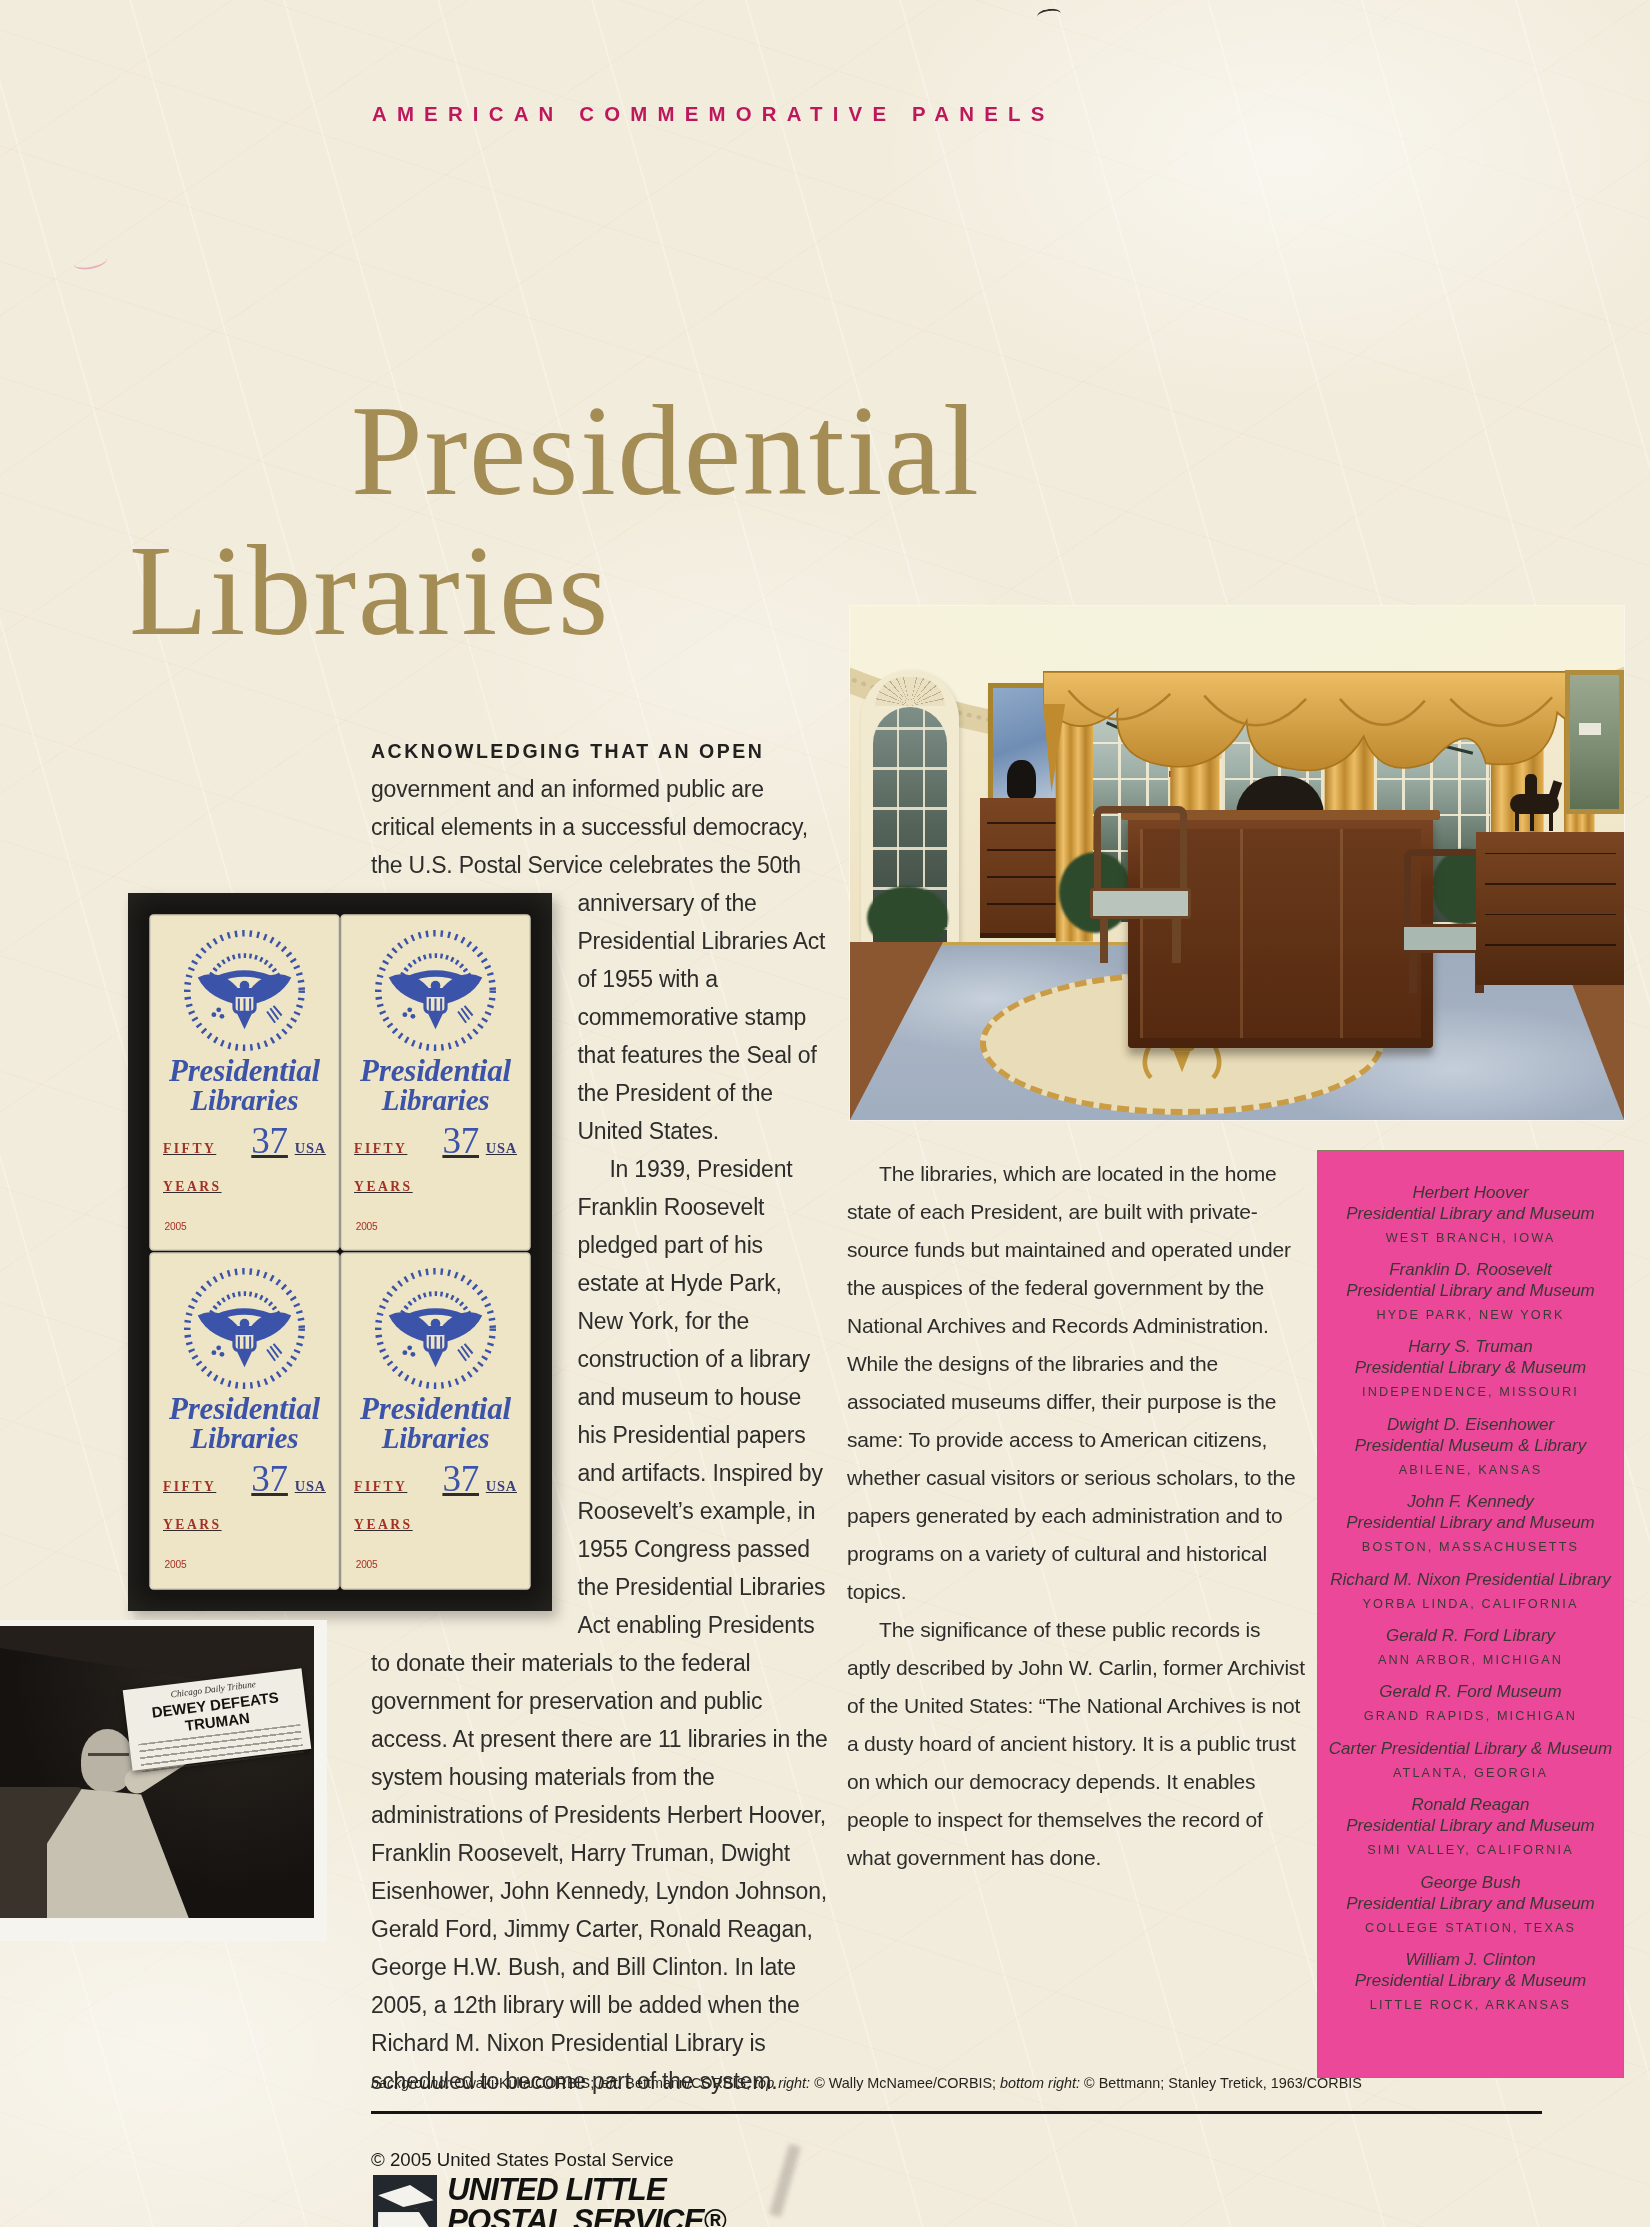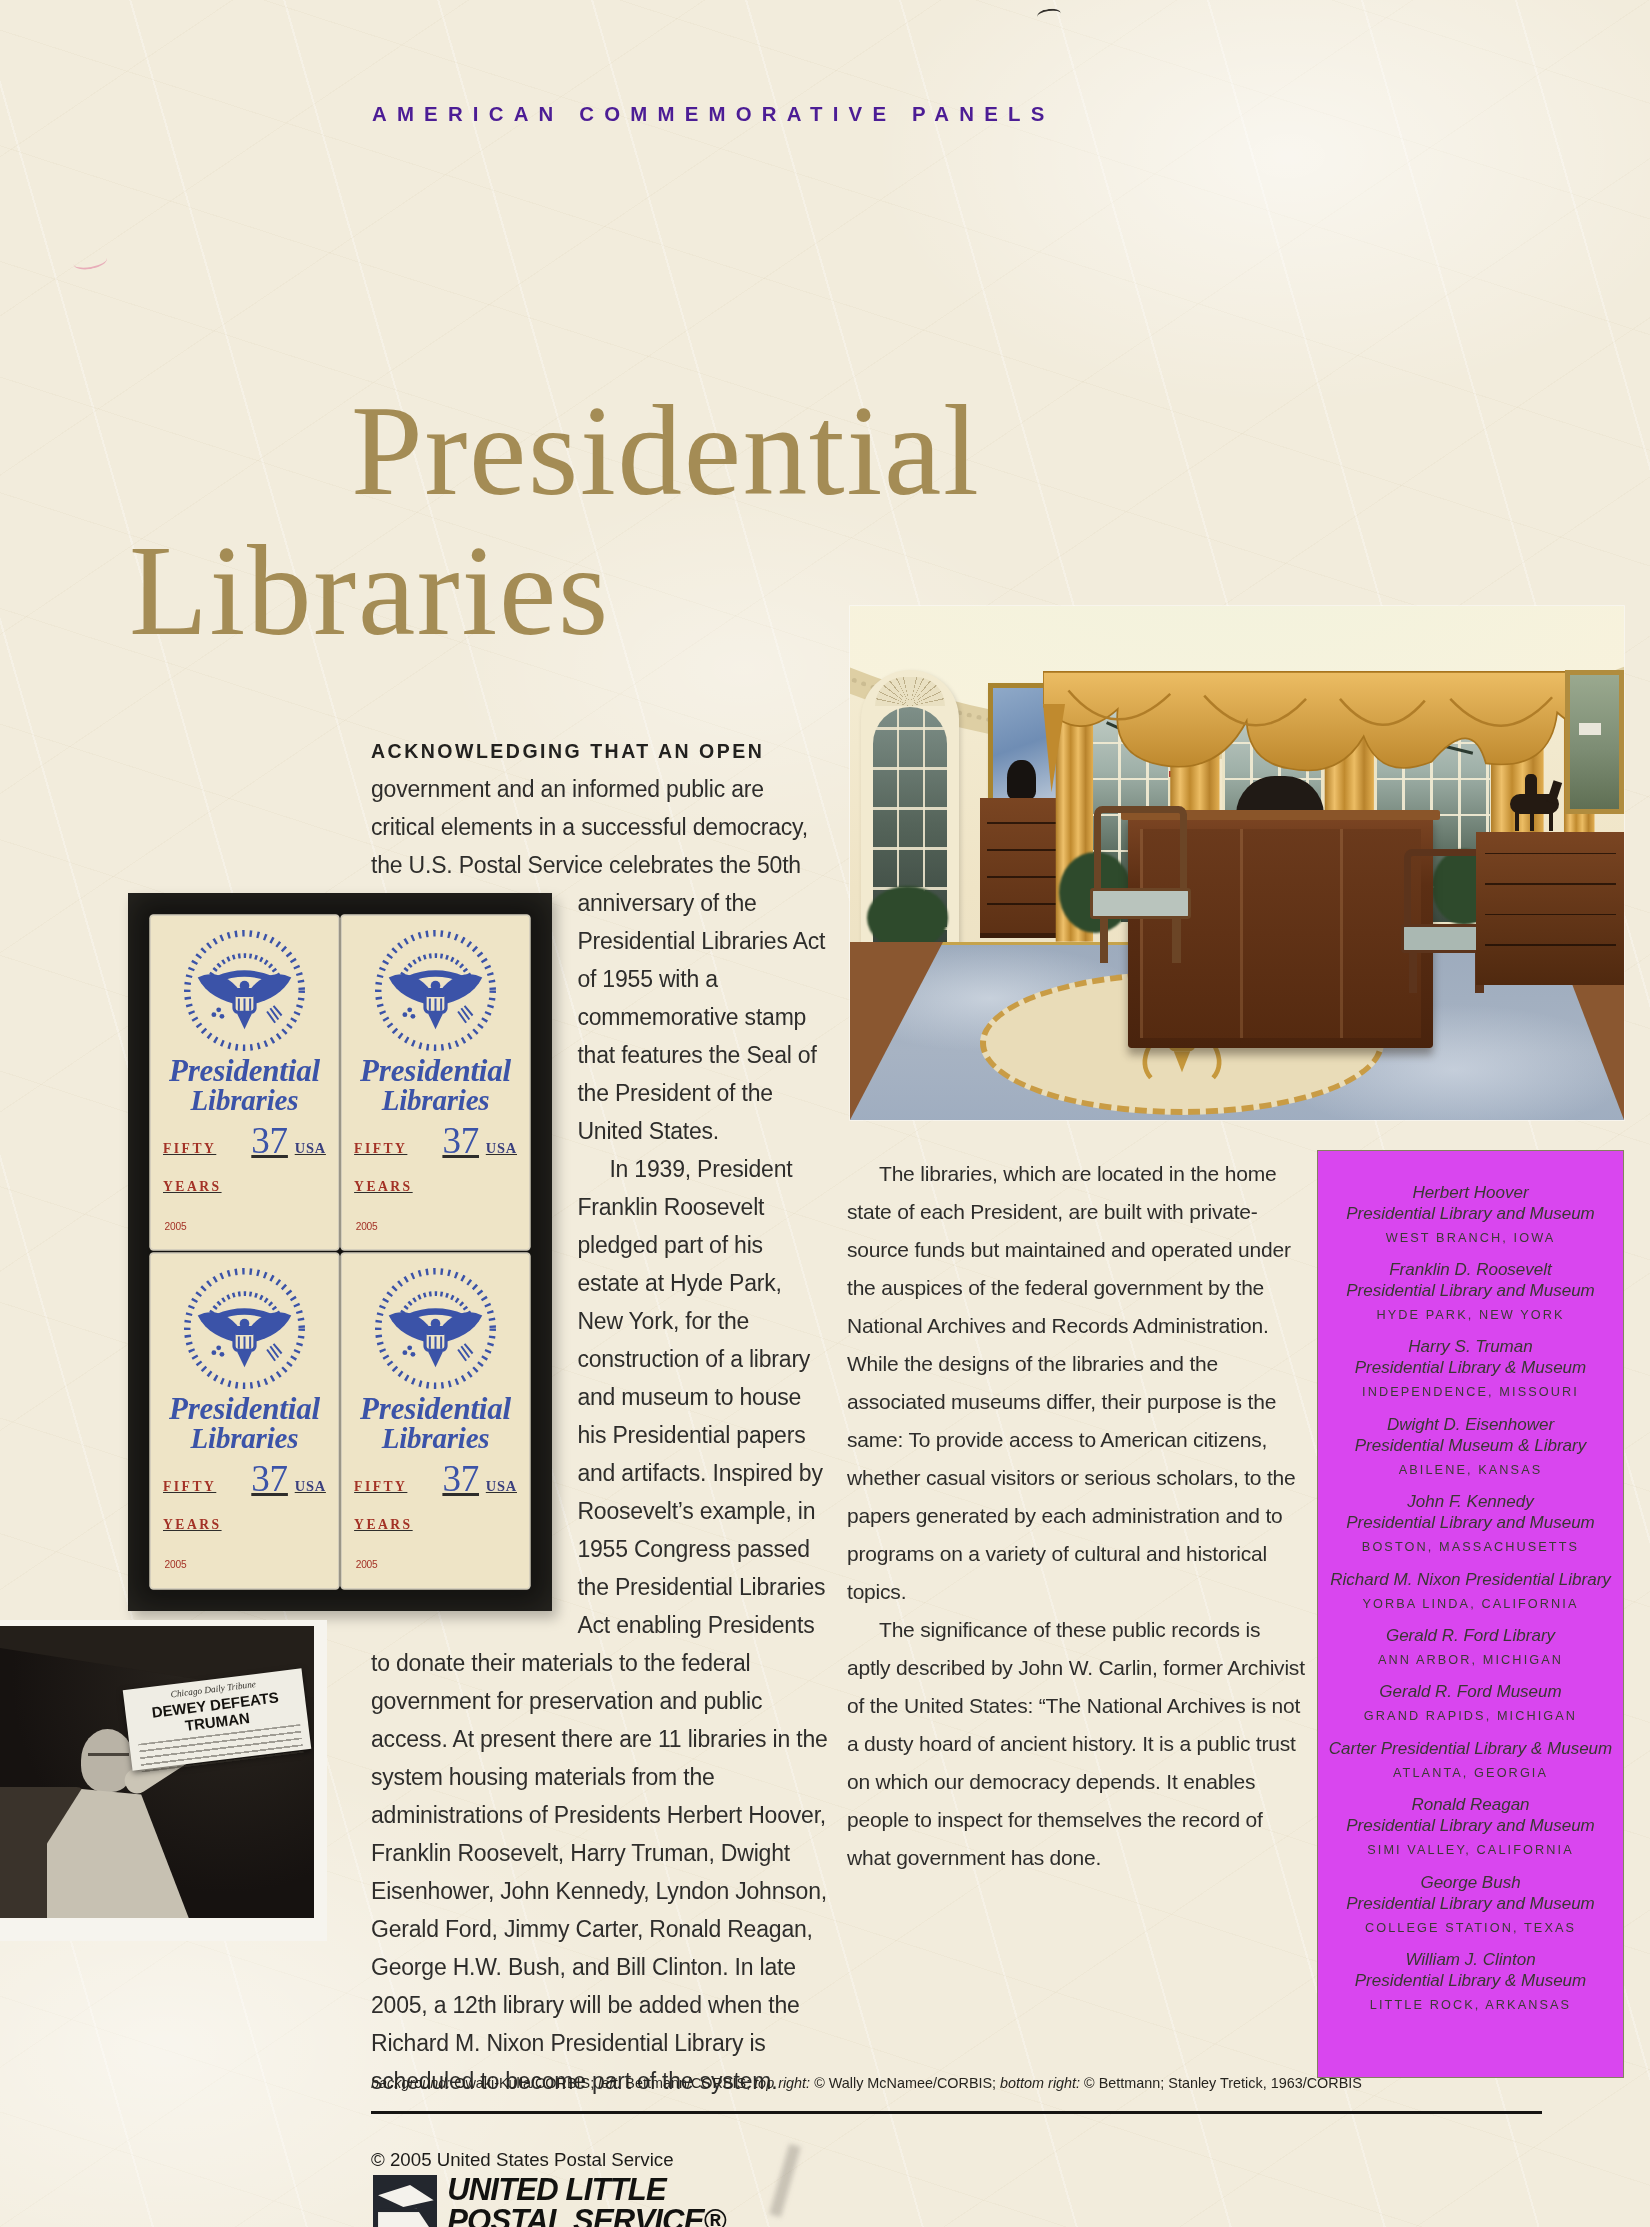--- a/index.html
+++ b/index.html
@@ -16,21 +16,21 @@
       repeating-linear-gradient(74deg, transparent 0 146px, rgba(255,255,255,.28) 146px 148px);}
   .squiggle{position:absolute;left:1037px;top:8.5px;width:24px;height:10.2px;
     border-top:2.5px solid #33302c;border-radius:50%;transform:rotate(-8deg);}
   .pink-scribble{position:absolute;left:73px;top:253px;width:34px;height:13.6px;
     border-bottom:2.5px solid rgba(224,122,156,.55);border-radius:50%;transform:rotate(-10deg);}
   .pencil-smudge{position:absolute;left:779px;top:2144px;width:12px;height:73px;
     background:rgba(105,100,92,.30);transform:rotate(16deg);filter:blur(2.5px);}
 
   
   .kicker{position:absolute;left:372px;top:103px;font-size:20.4px;font-weight:bold;
-    letter-spacing:10.2px;color:#4c1d95;}
+    letter-spacing:10.2px;color:#be185d;}
   .title{position:absolute;font-family:"Liberation Serif",serif;font-size:129px;
     line-height:136px;color:#a48c55;font-weight:400;letter-spacing:1.7px;}
   .title1{left:351px;top:383px;}
   .title2{left:129px;top:523px;}
 
   
   .article{position:absolute;left:371px;top:731px;width:458px;
     font-size:23px;line-height:38px;letter-spacing:-0.2px;color:#2e2d2b;}
   .article p{margin:0;}
   .lead-in{font-weight:bold;font-size:19.5px;letter-spacing:2.5px;color:#22211f;}
@@ -150,21 +150,21 @@
     background:#e9dcb8;border:6px dashed #c99c45;box-sizing:border-box;
     display:flex;align-items:center;justify-content:center;}
 
   
   .midcol{position:absolute;left:847px;top:1155px;width:458px;
     font-size:21px;line-height:38px;letter-spacing:-0.2px;}
   .midcol p{margin:0;}
 
   
   .sidebar{position:absolute;left:1317px;top:1150px;width:307px;height:928px;
-    background:#d946ef;border:0.8px solid #85805f;box-sizing:border-box;
+    background:#ec4899;border:0.8px solid #85805f;box-sizing:border-box;
     padding:30.5px 8.5px 0;text-align:center;}
   .lib{margin-bottom:11px;}
   .lib-name{font-style:italic;font-size:17px;line-height:21px;color:#3a3833;white-space:pre-line;}
   .lib-loc{font-size:12.7px;letter-spacing:2.1px;color:#3c3a35;line-height:20.4px;margin-top:4px;}
 
   
   .truman-frame{position:absolute;left:0;top:1620px;width:327px;height:321px;background:#f6f4ee;}
   .truman{position:absolute;left:0;top:6px;width:314px;height:292px;overflow:hidden;
     background:radial-gradient(circle at 72% 18%, #2b2620, #161210 65%);}
   .beam{position:absolute;left:-34px;top:-25.4px;width:441px;height:76px;background:#241f1a;

